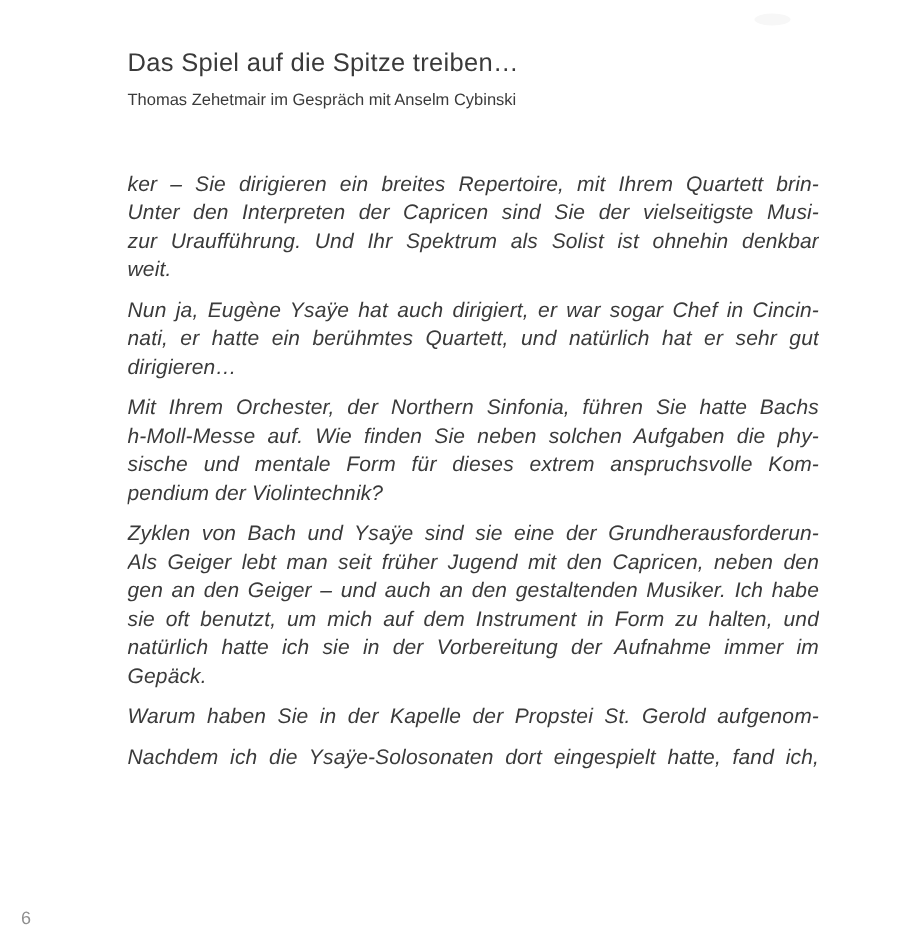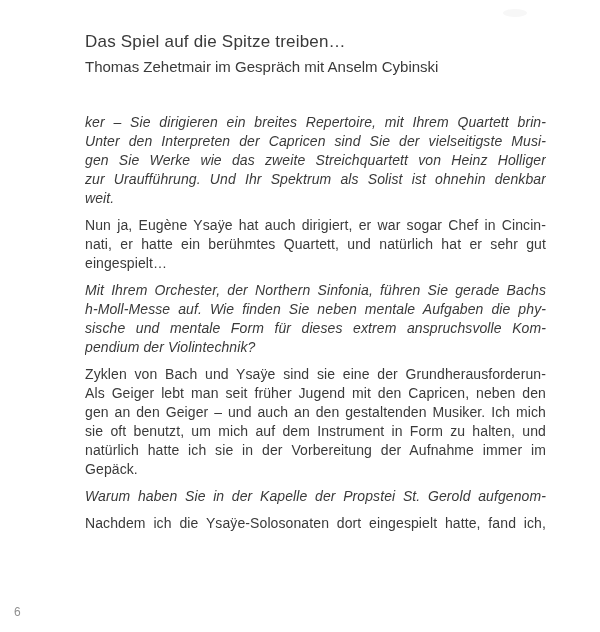--- a/index.html
+++ b/index.html
@@ -20,32 +20,32 @@
     color: #3a3a3a;
   }
   .title {
     font-size: 17px;
     line-height: 24px;
     font-weight: 400;
     letter-spacing: 0.2px;
     white-space: nowrap;
   }
   .subtitle {
-    font-size: 15px;
+    font-size: 11px;
     line-height: 20px;
     margin-top: 3px;
     white-space: nowrap;
   }
   .article-body {
     margin-top: 36px;
     font-size: 14px;
     line-height: 19px;
     letter-spacing: 0.1px;
   }
-  .para + .para { margin-top: 8px; }
+  .para + .para { margin-top: 8px; font-style: italic; }
   .qa-question { font-style: italic; }
   .line {
     text-align: justify;
     text-align-last: justify;
     overflow: hidden;
     white-space: normal;
   }
   .line.lastline {
     text-align: center;
     text-align-last: left;
@@ -75,39 +75,38 @@
   <div class="smudge"></div>
 
   <div class="content">
     <div class="title">Das Spiel auf die Spitze treiben…</div>
     <div class="subtitle">Thomas Zehetmair im Gespräch mit Anselm Cybinski</div>
 
     <div class="article-body">
         <div class="para qa-question">
           <div class="line">ker – Sie dirigieren ein breites Repertoire, mit Ihrem Quartett brin-</div>
           <div class="line">Unter den Interpreten der Capricen sind Sie der vielseitigste Musi-</div>
-          <div class="line">gen Sie Werke wie das zweite Streichquartett von Heinz Holliger</div>
           <div class="line">zur Uraufführung. Und Ihr Spektrum als Solist ist ohnehin denkbar</div>
           <div class="line lastline">weit.</div>
         </div>
         <div class="para qa-answer">
           <div class="line">Nun ja, Eugène Ysaÿe hat auch dirigiert, er war sogar Chef in Cincin-</div>
           <div class="line">nati, er hatte ein berühmtes Quartett, und natürlich hat er sehr gut</div>
-          <div class="line lastline">eingespielt…</div>
+          <div class="line lastline">dirigieren…</div>
         </div>
         <div class="para qa-question">
-          <div class="line">Mit Ihrem Orchester, der Northern Sinfonia, führen Sie gerade Bachs</div>
-          <div class="line">h-Moll-Messe auf. Wie finden Sie neben mentale Aufgaben die phy-</div>
+          <div class="line">Mit Ihrem Orchester, der Northern Sinfonia, führen Sie hatte Bachs</div>
+          <div class="line">h-Moll-Messe auf. Wie finden Sie neben solchen Aufgaben die phy-</div>
           <div class="line">sische und mentale Form für dieses extrem anspruchsvolle Kom-</div>
           <div class="line lastline">pendium der Violintechnik?</div>
         </div>
         <div class="para qa-answer">
           <div class="line">Zyklen von Bach und Ysaÿe sind sie eine der Grundherausforderun-</div>
           <div class="line">Als Geiger lebt man seit früher Jugend mit den Capricen, neben den</div>
-          <div class="line">gen an den Geiger – und auch an den gestaltenden Musiker. Ich mich</div>
+          <div class="line">gen an den Geiger – und auch an den gestaltenden Musiker. Ich habe</div>
           <div class="line">sie oft benutzt, um mich auf dem Instrument in Form zu halten, und</div>
           <div class="line">natürlich hatte ich sie in der Vorbereitung der Aufnahme immer im</div>
           <div class="line lastline">Gepäck.</div>
         </div>
         <div class="para qa-question">
           <div class="line">Warum haben Sie in der Kapelle der Propstei St. Gerold aufgenom-</div>
         </div>
         <div class="para qa-answer">
           <div class="line">Nachdem ich die Ysaÿe-Solosonaten dort eingespielt hatte, fand ich,</div>
         </div>

